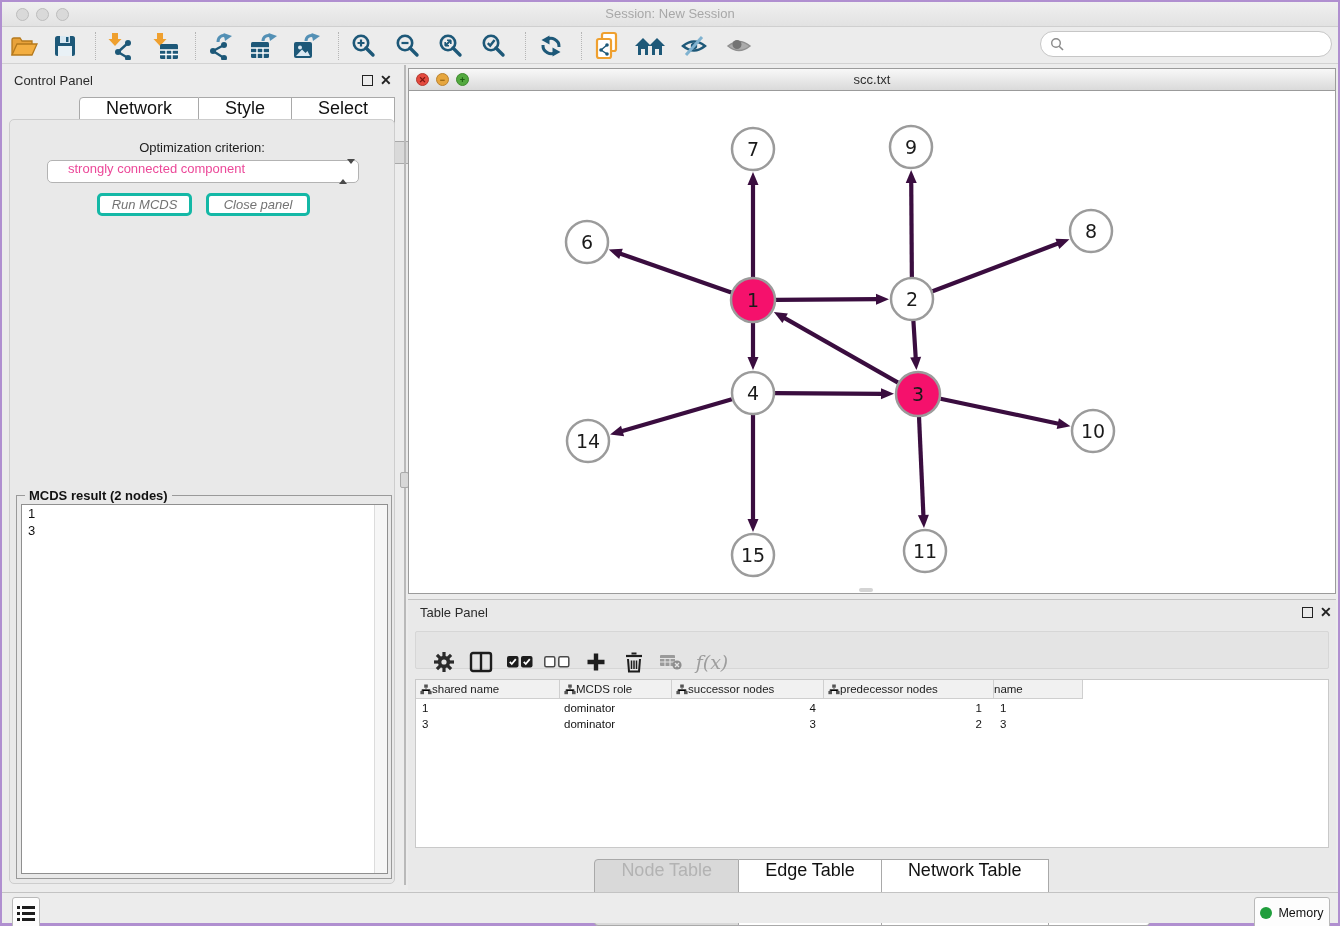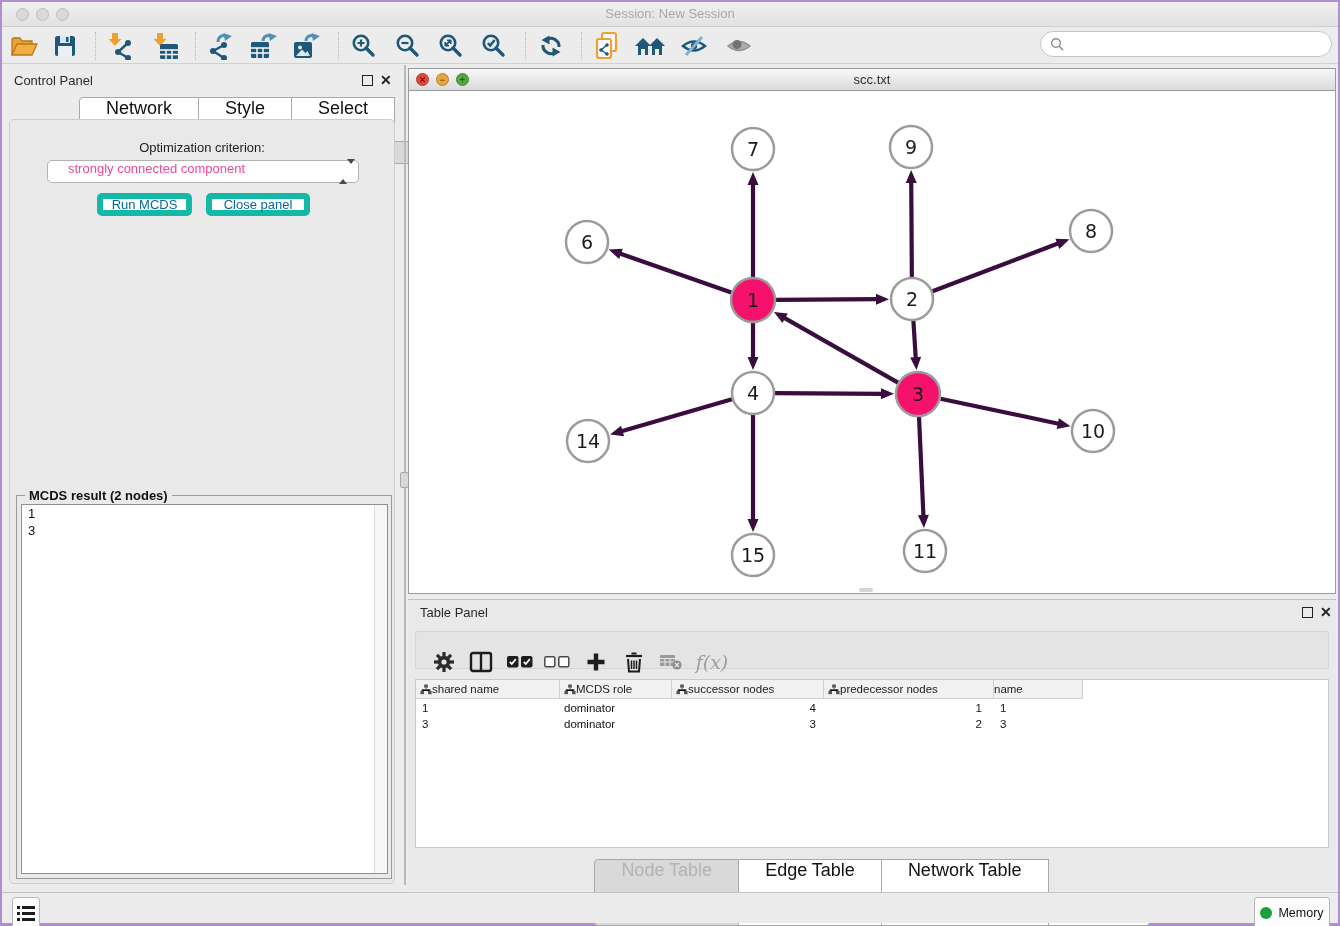--- a/index.html
+++ b/index.html
@@ -41,22 +41,22 @@
                 background:#e9e9e9; border:1px solid #cdcdcd; border-radius:5px; }
   .opt-label { position:absolute; left:0; width:100%; top:20px; text-align:center; font-size:13px; color:#1d1d1d; }
   .dropdown { position:absolute; left:37px; top:40px; width:312px; height:23px; background:#fff;
               border:1px solid #b3b3b3; border-radius:5px; font-size:13px; color:#ec4899;
               display:flex; align-items:flex-start; padding-left:20px; }
   .dd-stepper { position:absolute; right:7px; top:3px; width:12px; height:16px; }
   .dd-up { width:0;height:0;border-left:4px solid transparent;border-right:4px solid transparent;
            border-bottom:5px solid #4a4a4a; margin:1px auto 2px; }
   .dd-dn { width:0;height:0;border-left:4px solid transparent;border-right:4px solid transparent;
            border-top:5px solid #4a4a4a; margin:0 auto; }
-  .btn { position:absolute; height:23px; background:#fff; border:6px solid #14b8a6; border-radius:5px;
-         font-size:13px; color:#0369a1; display:flex; align-items:center; justify-content:center; }
+  .btn { position:absolute; height:23px; background:#fff; border:3px solid #14b8a6; border-radius:5px;
+         font-size:13px; color:#737373; display:flex; align-items:center; justify-content:center;font-style:italic; }
 
   .fieldset { position:absolute; left:6px; top:375px; width:376px; height:384px;
               border:1px solid #9a9a9a; }
   .fieldset-legend { position:absolute; left:8px; top:-8px; background:#e9e9e9; padding:0 4px;
                      font-size:13px; color:#111;font-weight:bold; }
   .result-area { position:absolute; left:4px; top:8px; width:367px; height:370px; background:#fff;
                  border:1px solid #8f8f8f; font-size:13px; color:#111; }
   .result-line { padding-left:6px; line-height:17px; }
   .result-scroll { position:absolute; right:0; top:0; width:13px; height:100%;
                    background:#f6f6f6; border-left:1px solid #dcdcdc; }

